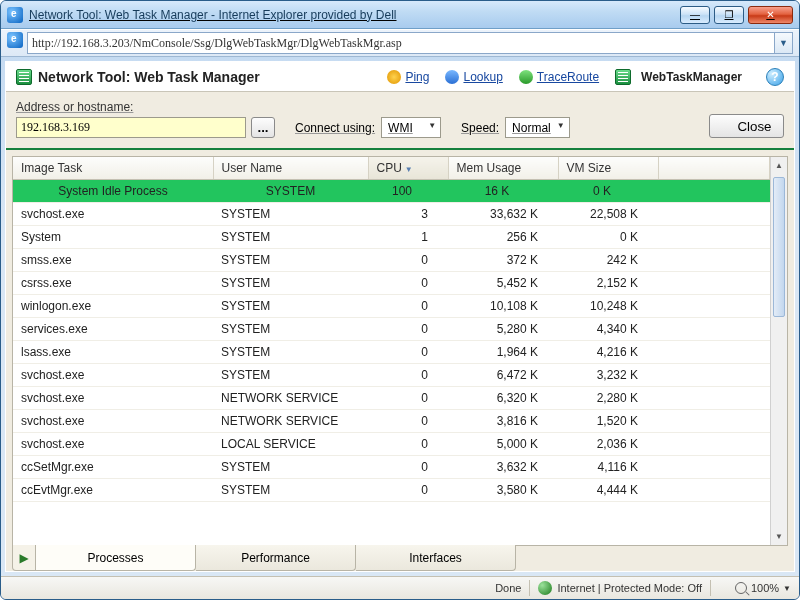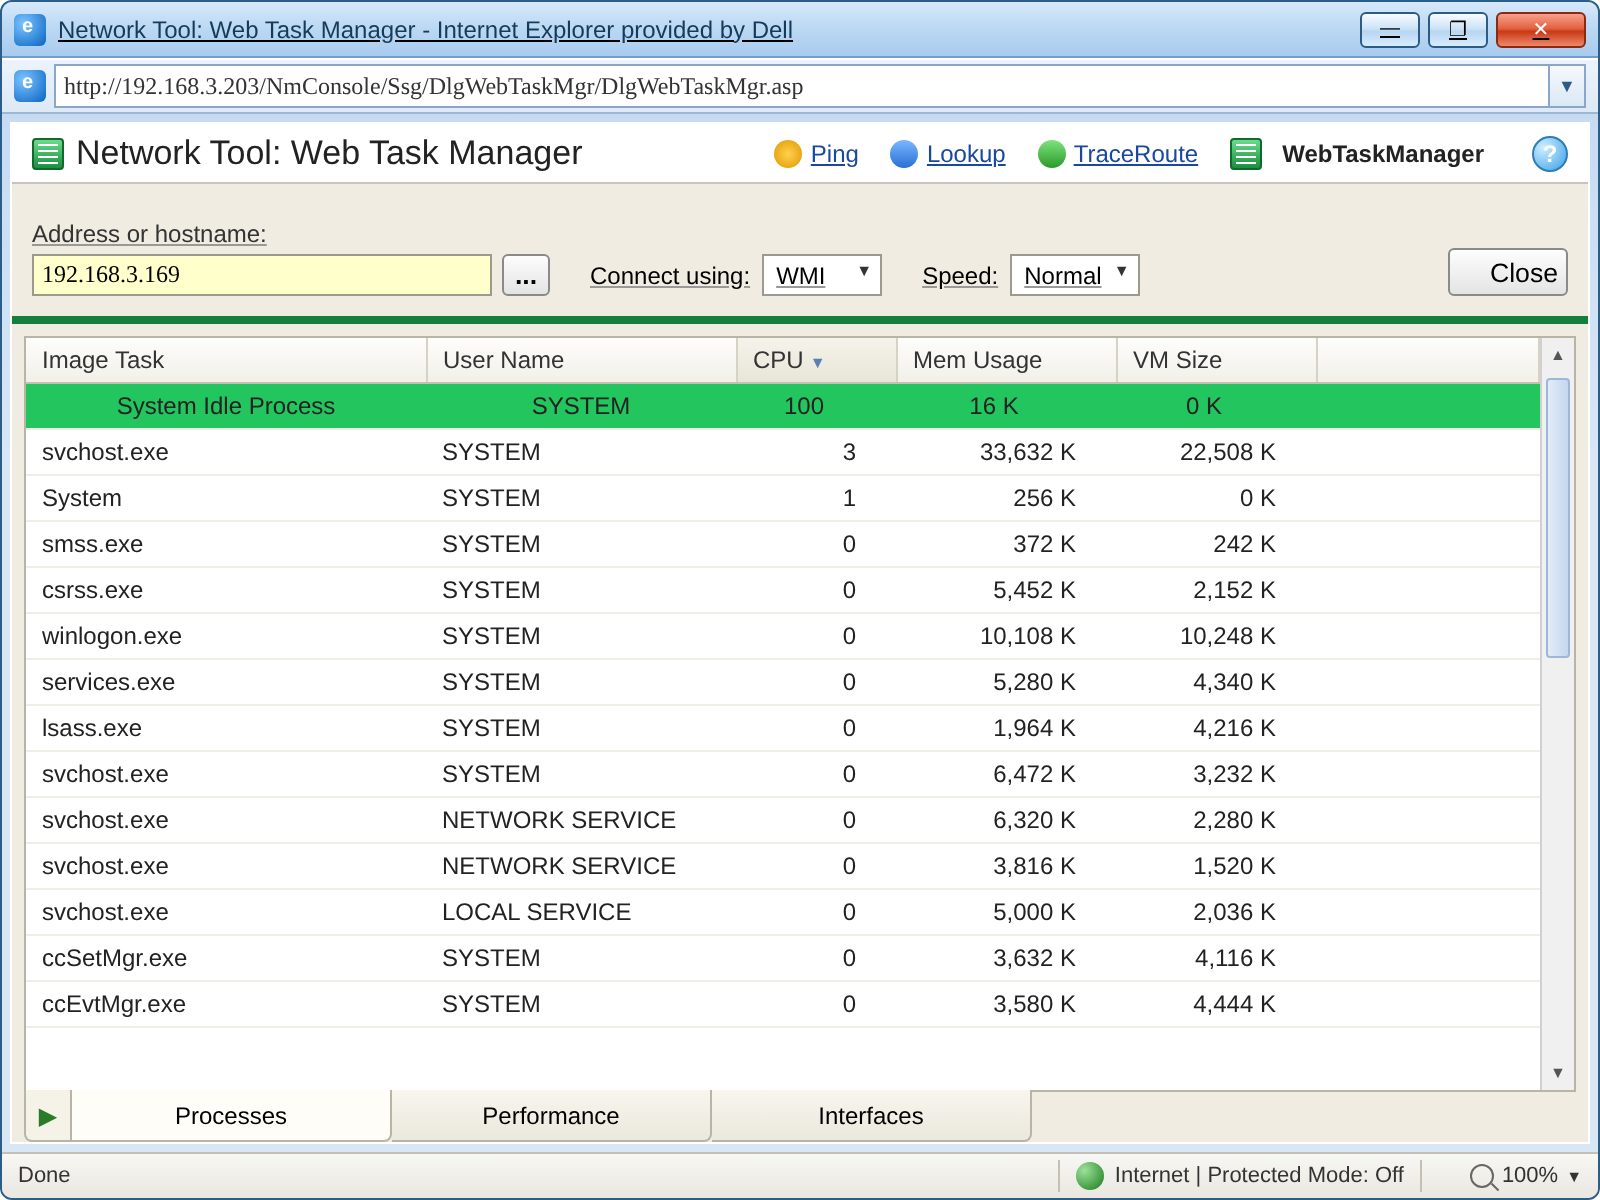--- a/index.html
+++ b/index.html
@@ -62,21 +62,21 @@
     background: linear-gradient(to bottom,#f7a08d,#e3623f 45%,#c83a17 55%,#ef8869);
     color: #fff; border-color: #8b2a0e;
     width: 45px;
   }
   
   .addrbar {
     height: 28px;
     background: linear-gradient(to bottom,#ecf3fb,#dde9f6);
     border-top: 1px solid #fff;
     border-bottom: 1px solid #9eb8d3;
-    display: flex; align-items: center; padding: 2px 6px;
+    display: flex; padding: 2px 6px;
   }
   .addr-icon {
     width: 16px; height: 16px;
     margin-right: 4px;
     background: radial-gradient(circle at 30% 30%, #7ac3ff, #0a64c2);
     border-radius: 3px;
     position: relative;
   }
   .addr-icon::after {
     content: "e";
@@ -115,22 +115,22 @@
   }
   .page-header {
     height: 30px;
     background: #fff;
     border-bottom: 1px solid #c9c5b8;
     display: flex; align-items: center;
     padding: 0 10px;
     gap: 16px;
   }
   .page-header .ph-title {
-    display: flex; align-items: center; flex: 1;
-    font-weight: normal; font-size: 17px; color: #222;
+    display: flex; flex: 1;
+    font-weight: bold; font-size: 14px; color: #222;
   }
   .ph-icon {
     width: 16px; height: 16px; margin-right: 6px;
     background: linear-gradient(#6bdc8c,#1a8f3f);
     border: 1px solid #0e6b2c;
     border-radius: 2px;
     position: relative;
   }
   .ph-icon::after {
     content: "";
@@ -161,22 +161,21 @@
     border: 1px solid #2a7fb8;
     display: flex; align-items: center; justify-content: center;
     color: #fff; font-weight: bold;
     margin-left: 8px;
   }
 
   
   .ctrl-row {
     padding: 8px 10px 10px 10px;
     display: flex; align-items: flex-end; gap: 20px;
-    border-bottom: 4px solid #15803d;
-    margin-top: 10px;
+    border-bottom: 2px solid #15803d;
   }
   .ctrl-col label {
     display: block;
     font-size: 12px; color: #333;
     text-decoration: underline;
     text-decoration-color: #999;
     margin-bottom: 3px;
   }
   .addr-field {
     display: flex;
@@ -207,21 +206,21 @@
     position: relative;
     min-width: 60px;
   }
   .dropdown::after {
     content: "▼";
     position: absolute; right: 4px; top: 3px;
     font-size: 8px; color: #333;
   }
   .close-btn {
     margin-left: auto;
-    width: 60px; height: 24px;
+    width: 75px; height: 24px;
     border: 1px solid #8a8a8a;
     border-radius: 3px;
     background: linear-gradient(#fdfdfd,#e4e4e4);
     padding-left: 16px;
   }
 
   
   .table-wrap {
     flex: 1; margin: 6px 6px 0 6px;
     border: 1px solid #b8b4a6;
@@ -315,20 +314,21 @@
   }
 
   
   .statusbar {
     height: 23px;
     background: linear-gradient(#f7f7f5,#e9e7df);
     border-top: 1px solid #c4c0b2;
     display: flex; align-items: center;
     font-size: 11px; color: #333;
     padding: 0 8px;
+    text-align: right;
   }
   .statusbar .left { flex: 1; }
   .statusbar .sep { width:1px; height:16px; background:#c4c0b2; margin:0 8px; }
   .globe {
     width: 14px; height: 14px;
     border-radius: 50%;
     background: radial-gradient(circle at 30% 30%,#9be29b,#1a7a1a);
     margin-right: 5px;
   }
   .zoom { display:flex; align-items:center; gap:4px; margin-left: 16px;}

